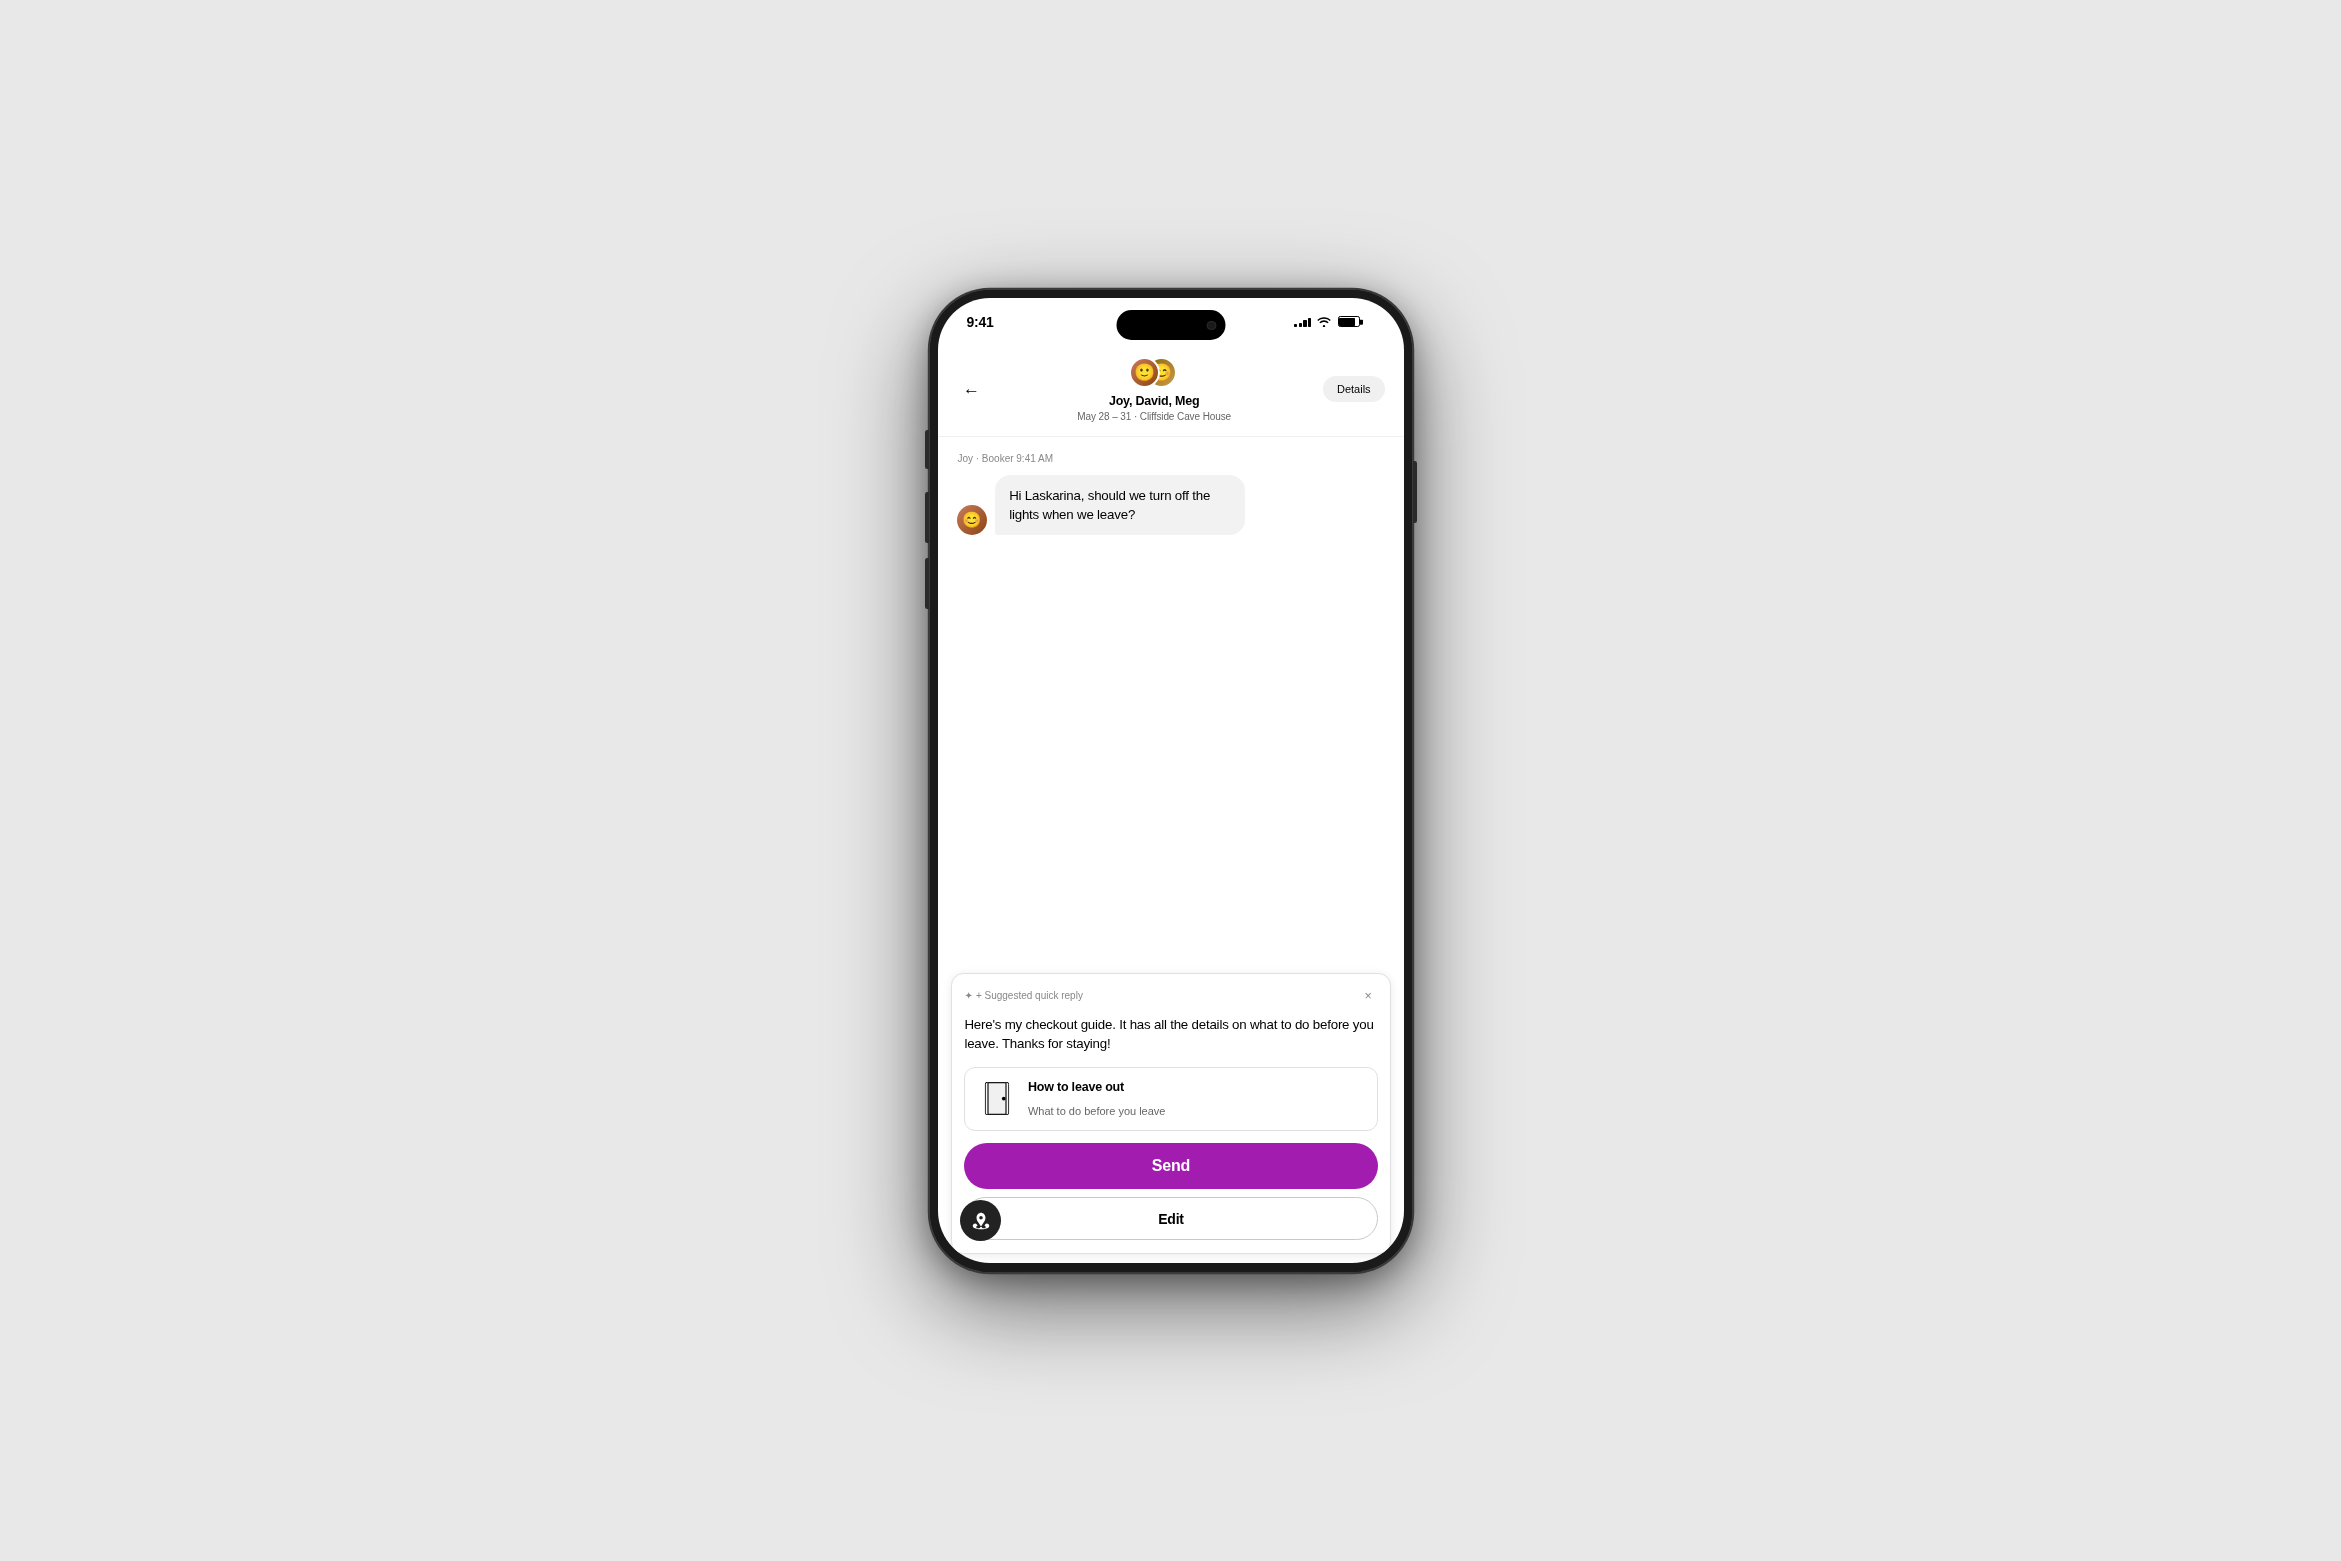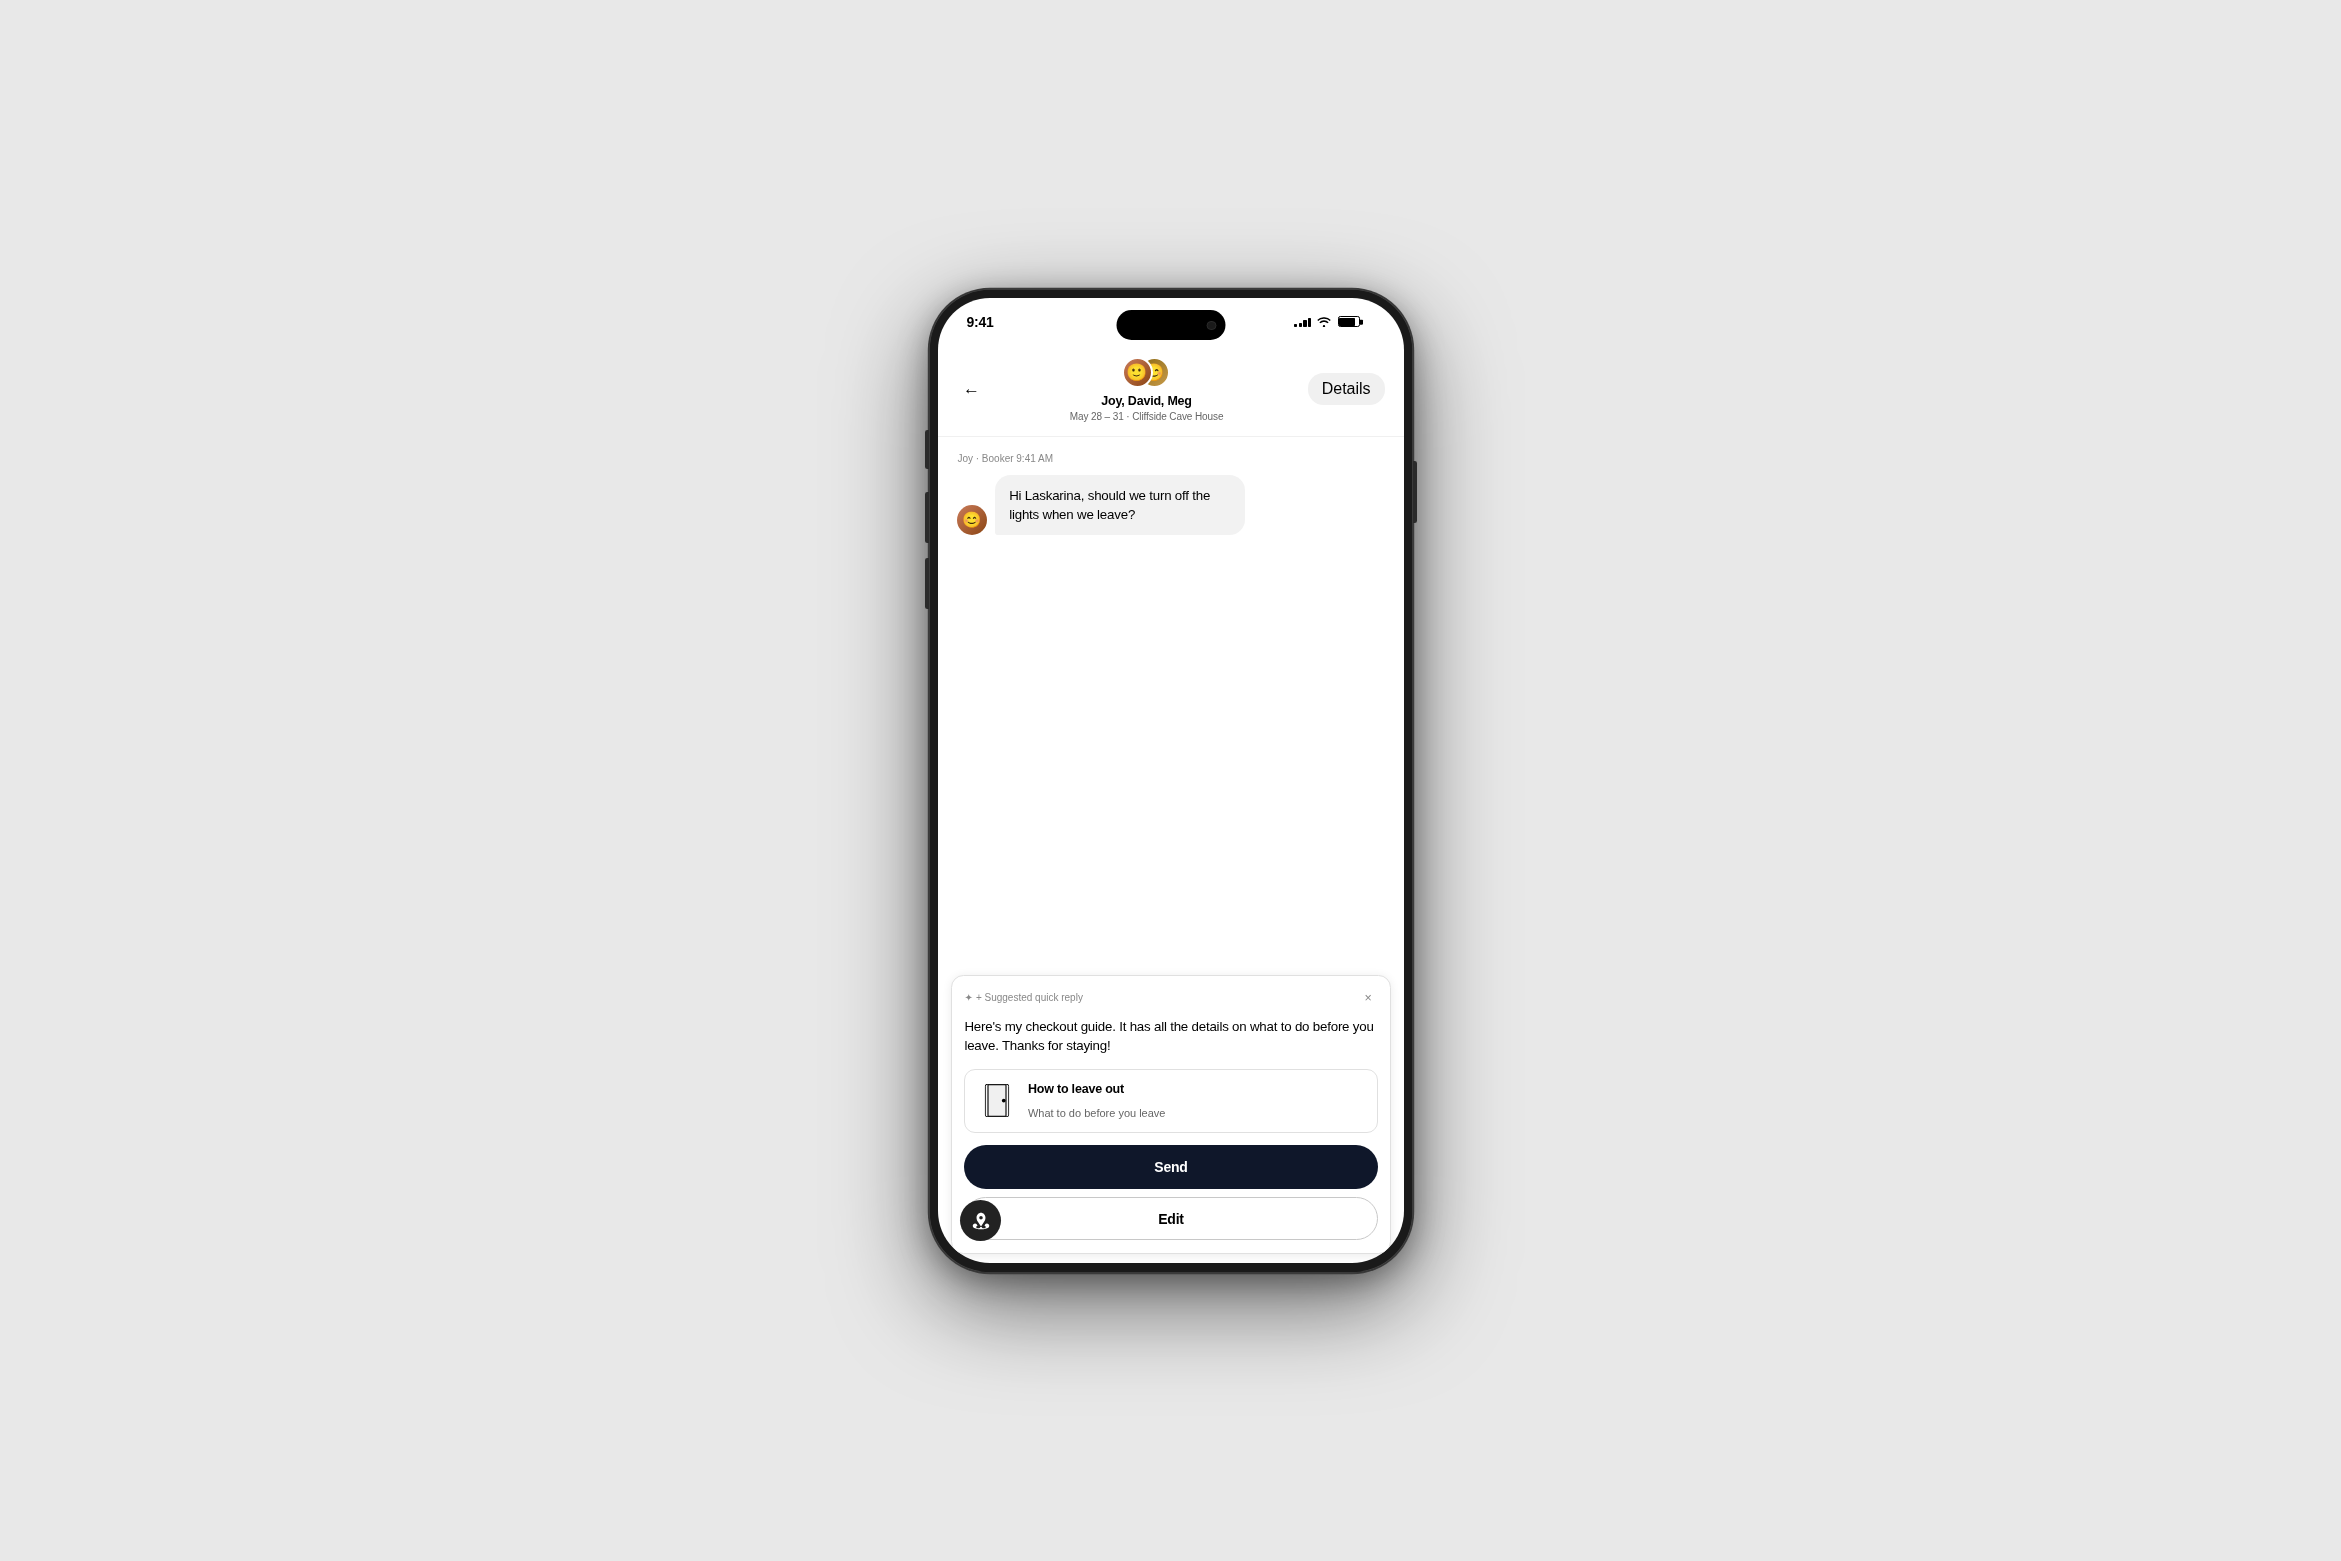--- a/index.html
+++ b/index.html
@@ -245,21 +245,21 @@
     .header-subtitle {
       font-size: 10px;
       color: #666;
       letter-spacing: -0.1px;
     }
     .details-btn {
       background: #f0f0f0;
       border: none;
       border-radius: 15.6px;
       padding: 7px 14px;
-      font-size: 16px;
+      font-size: 11px;
       font-weight: 500;
       color: #000;
       cursor: pointer;
     }
 
     
     .chat-area {
       flex: 1;
       padding: 15.6px 19px;
       overflow-y: auto;
@@ -382,26 +382,26 @@
       margin-top: 11px;
     }
 
     
     .action-buttons {
       display: flex;
       flex-direction: column;
       gap: 7.8px;
     }
     .send-btn {
-      background: #0f172a;
+      background: #a21caf;
       color: #fff;
       border: none;
       border-radius: 25px;
       padding: 14px;
-      font-size: 14px;
+      font-size: 16px;
       font-weight: 600;
       cursor: pointer;
       letter-spacing: -0.2px;
       width: 100%;
     }
     .edit-btn {
       background: #fff;
       color: #000;
       border: 1.6px solid #c8c8c8;
       border-radius: 25px;

